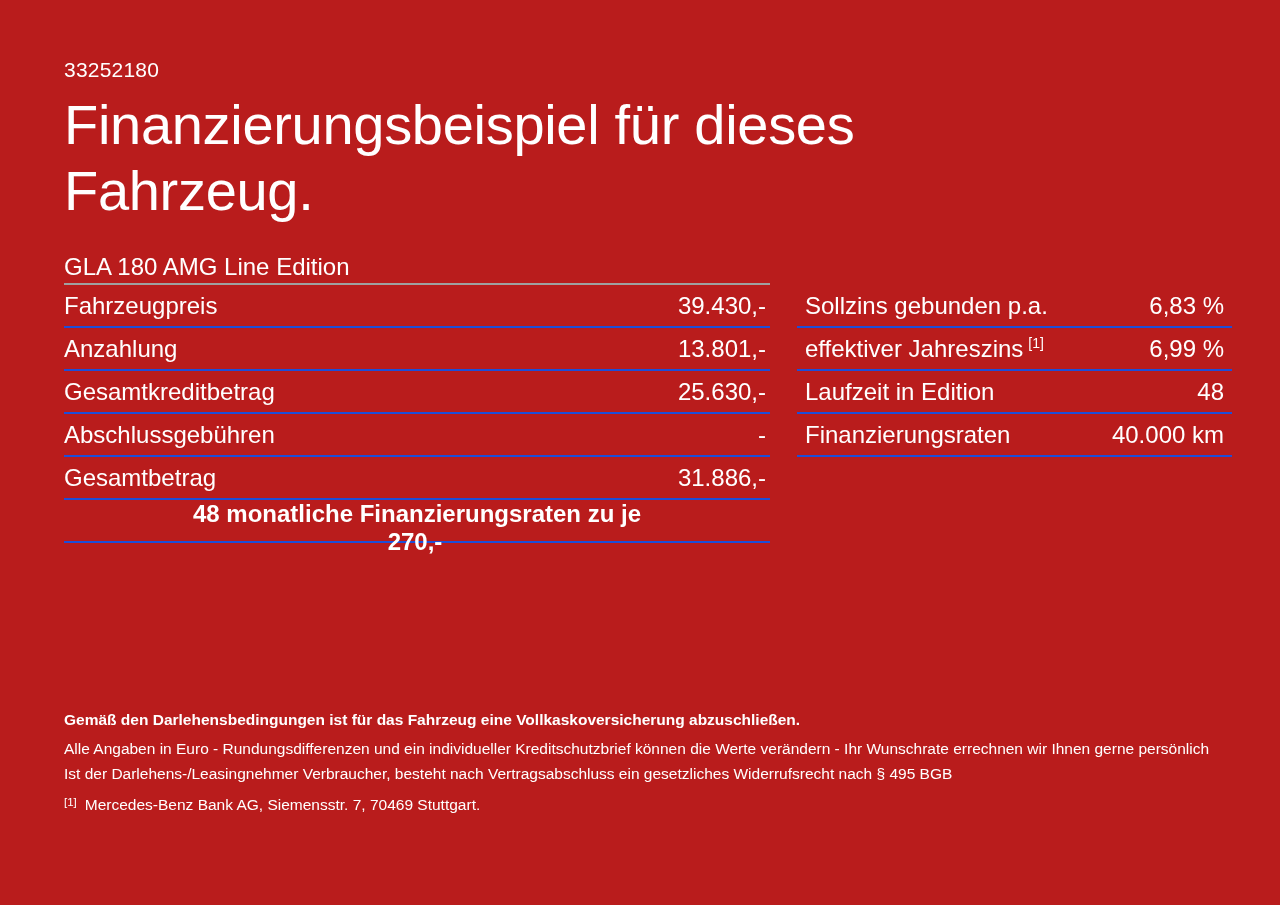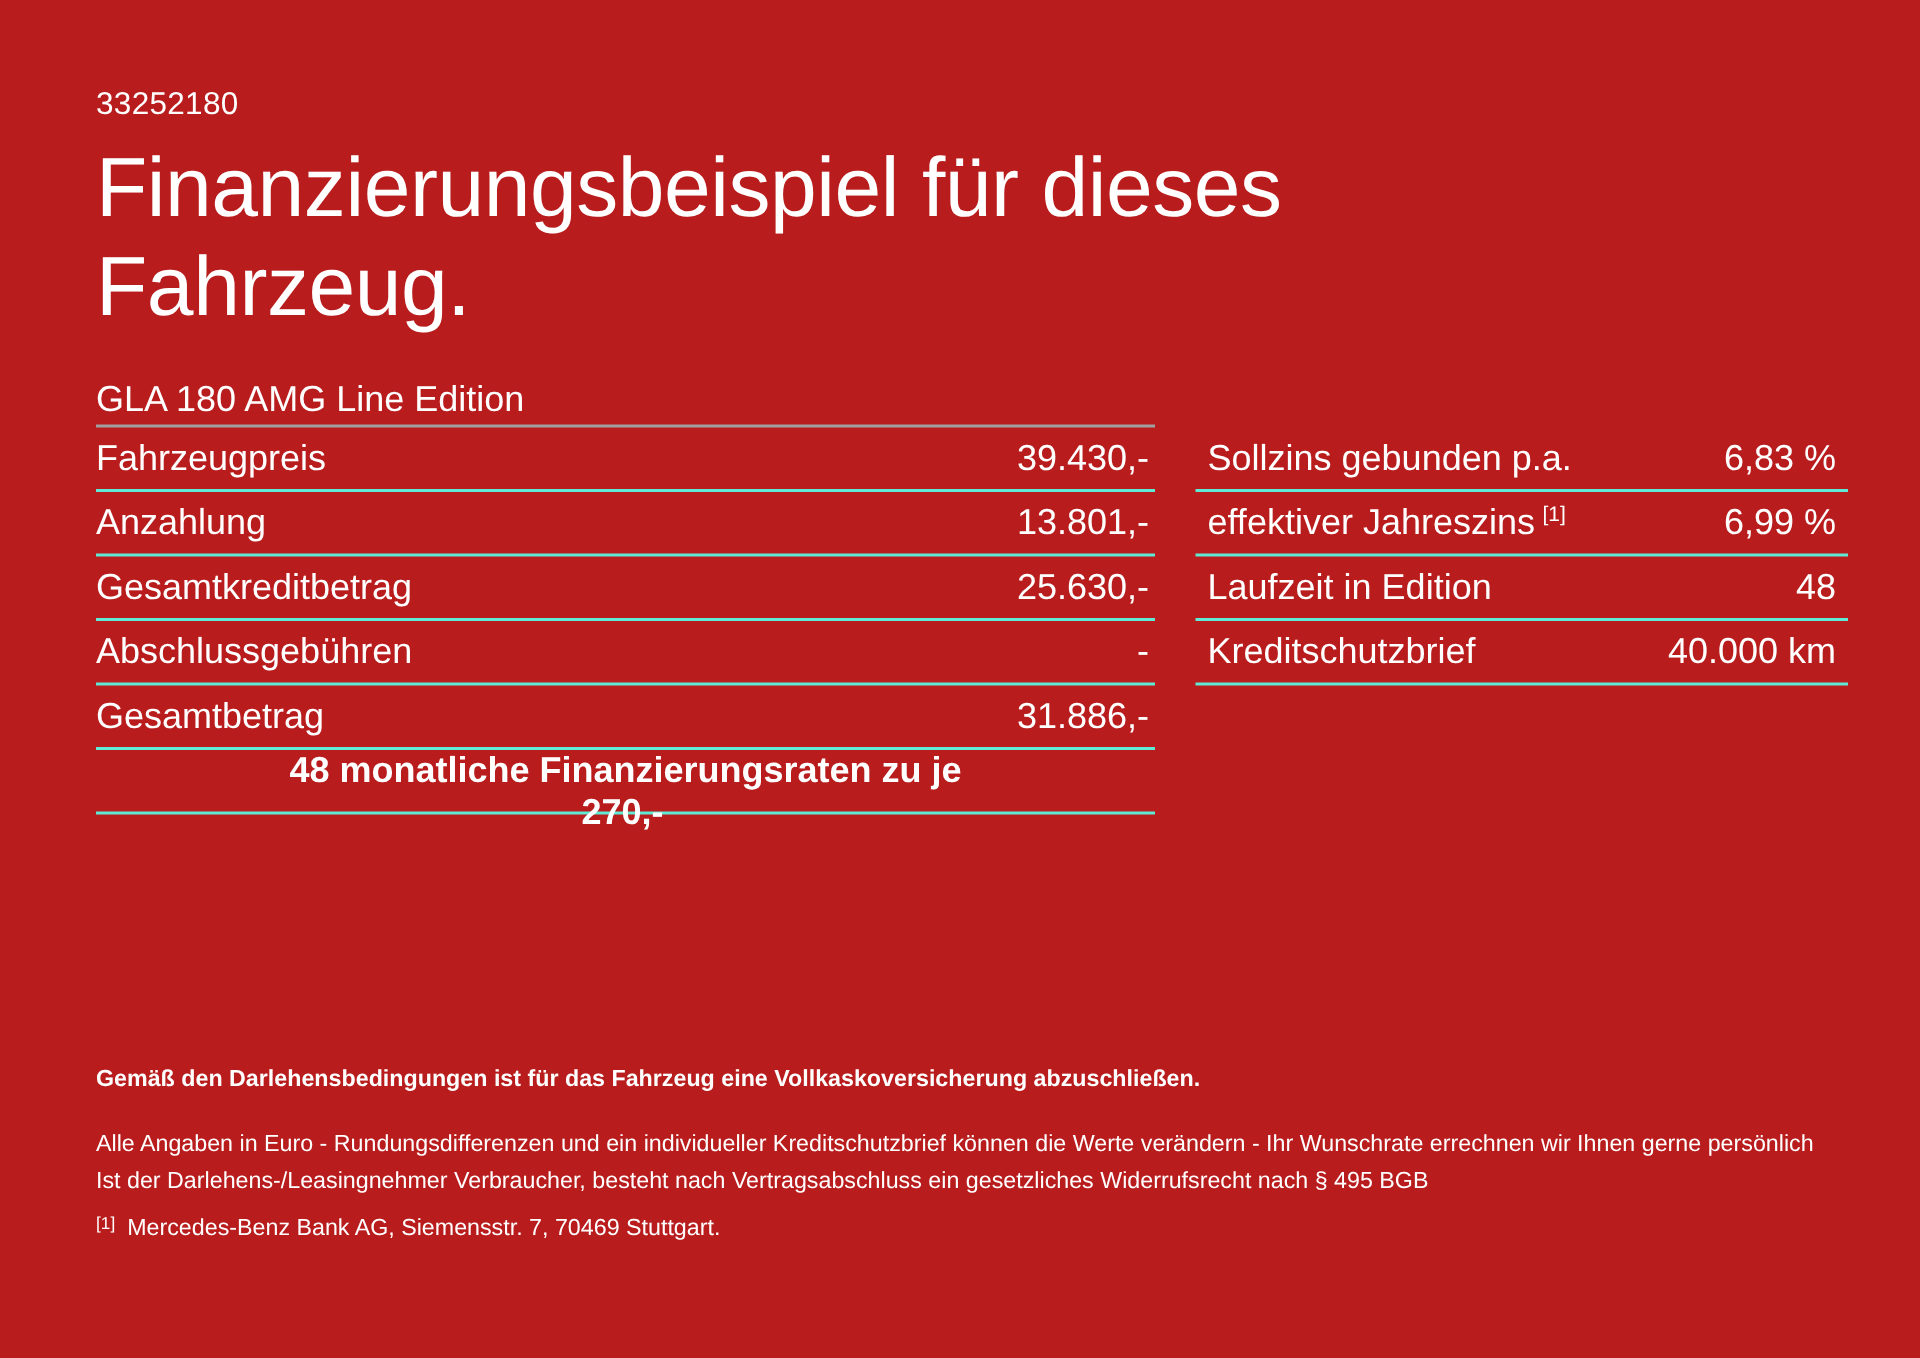--- a/index.html
+++ b/index.html
@@ -42,21 +42,21 @@
     line-height: 33px;
     font-size: 24px;
     font-weight: 400;
     border-bottom: 2px solid #a0a0a0;
   }
   .trow {
     display: flex;
     justify-content: space-between;
     align-items: center;
     height: 43px;
-    border-bottom: 2px solid #5eead4;
+    border-bottom: 2px solid #1d4ed8;
     font-size: 24px;
     font-weight: 400;
   }
   .trow .cell-value { padding-right: 4px; white-space: nowrap; }
   .trow.bold { font-weight: 700; flex-direction: column; }
   .conditions-block {
     position: absolute;
     left: 797px;
     top: 285px;
     width: 435px;
@@ -71,21 +71,21 @@
     margin-left: 5px;
   }
   .footnotes {
     position: absolute;
     left: 64px;
     top: 707px;
     font-size: 15.5px;
     line-height: 25px;
     white-space: nowrap;
   }
-  .fn-bold { font-weight: 700; margin-bottom: 18px; }
+  .fn-bold { font-weight: 700; margin-bottom: 4px; }
   .fn-ref { margin-top: 4px; }
   .fn-marker {
     font-size: 11.5px;
     vertical-align: 4px;
     margin-right: 8px;
   }
 </style>
 </head>
 <body>
 
@@ -131,21 +131,21 @@
     </div>
     <div class="trow">
       <span class="cell-label"><span>effektiver Jahreszins</span><span class="sup-ref">[1]</span></span>
       <span class="cell-value">6,99 %</span>
     </div>
     <div class="trow">
       <span class="cell-label">Laufzeit in Edition</span>
       <span class="cell-value">48</span>
     </div>
     <div class="trow">
-      <span class="cell-label">Kreditschutzbrief</span>
+      <span class="cell-label">Finanzierungsraten</span>
       <span class="cell-value">40.000 km</span>
     </div>
   </div>
 
   <div class="footnotes">
     <div class="fn-bold">Gemäß den Darlehensbedingungen ist für das Fahrzeug eine Vollkaskoversicherung abzuschließen.</div>
     <div>Alle Angaben in Euro - Rundungsdifferenzen und ein individueller Kreditschutzbrief können die Werte verändern - Ihr Wunschrate errechnen wir Ihnen gerne persönlich</div>
     <div>Ist der Darlehens-/Leasingnehmer Verbraucher, besteht nach Vertragsabschluss ein gesetzliches Widerrufsrecht nach § 495 BGB</div>
     <div class="fn-ref">
       <span class="fn-marker">[1]</span><span>Mercedes-Benz Bank AG, Siemensstr. 7, 70469 Stuttgart.</span>

